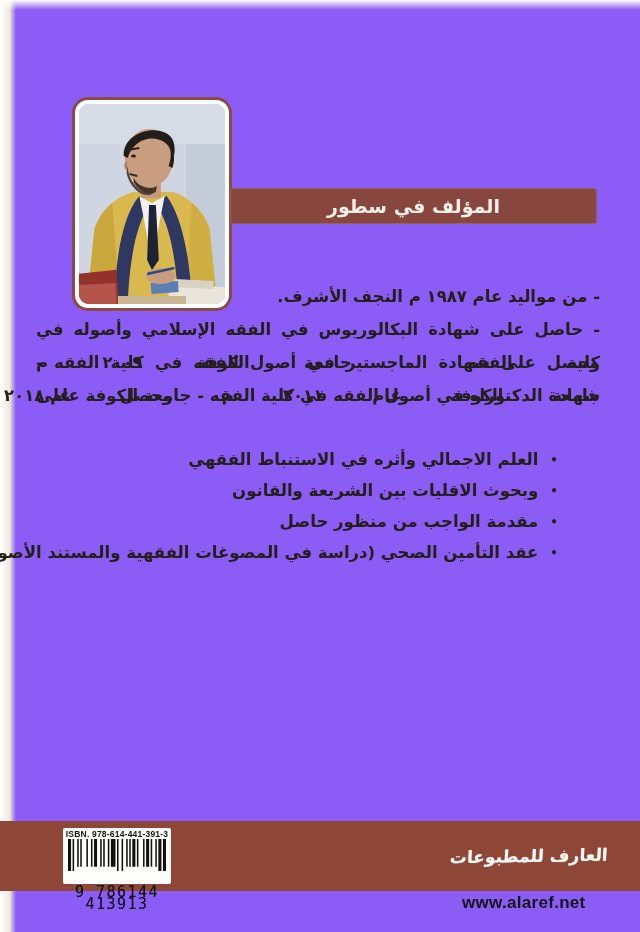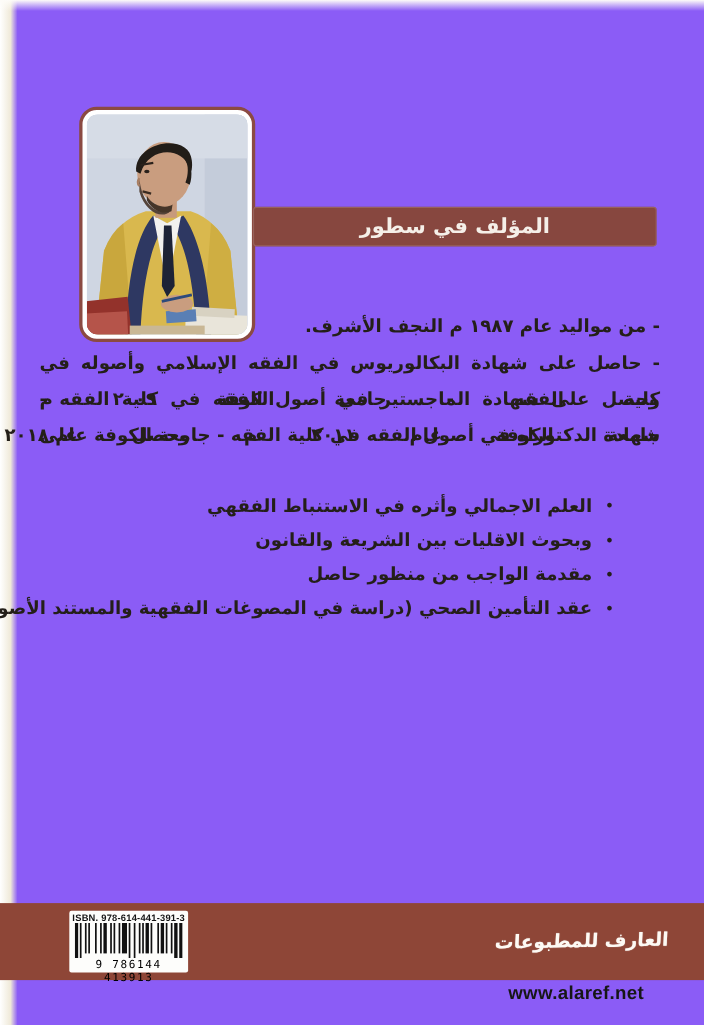--- a/index.html
+++ b/index.html
@@ -71,22 +71,22 @@
     background:#fdfdfb;border-radius:2px;text-align:center;
     box-sizing:border-box;padding-top:1px;
   }
   .isbn-label{
     font-size:8.5px;font-weight:bold;color:#141414;letter-spacing:.2px;
     font-family:"Liberation Sans", sans-serif;line-height:10px;
   }
   .barcode-bars{height:32px;margin:0 5px;}
   .barcode-bars svg{display:block;width:100%;height:100%;}
   .barcode-digits{
-    font-size:10px;color:#000;letter-spacing:1.5px;line-height:12px;
-    font-family:"DejaVu Sans Mono", monospace;margin-top:1px;
+    font-size:15px;color:#000;letter-spacing:1.5px;line-height:12px;
+    font-family:"DejaVu Sans Mono", monospace;margin-top:15px;
   }
   .publisher-logo{
     position:absolute;right:44px;top:0;height:70px;width:135px;
     display:flex;align-items:center;justify-content:center;
   }
   .publisher-logo span{
     color:#fdfaf4;font-size:17px;font-weight:bold;direction:rtl;
     transform:skewX(-4deg) rotate(-1deg);
     text-shadow:0 0 1px rgba(255,255,255,.6);
     white-space:nowrap;

